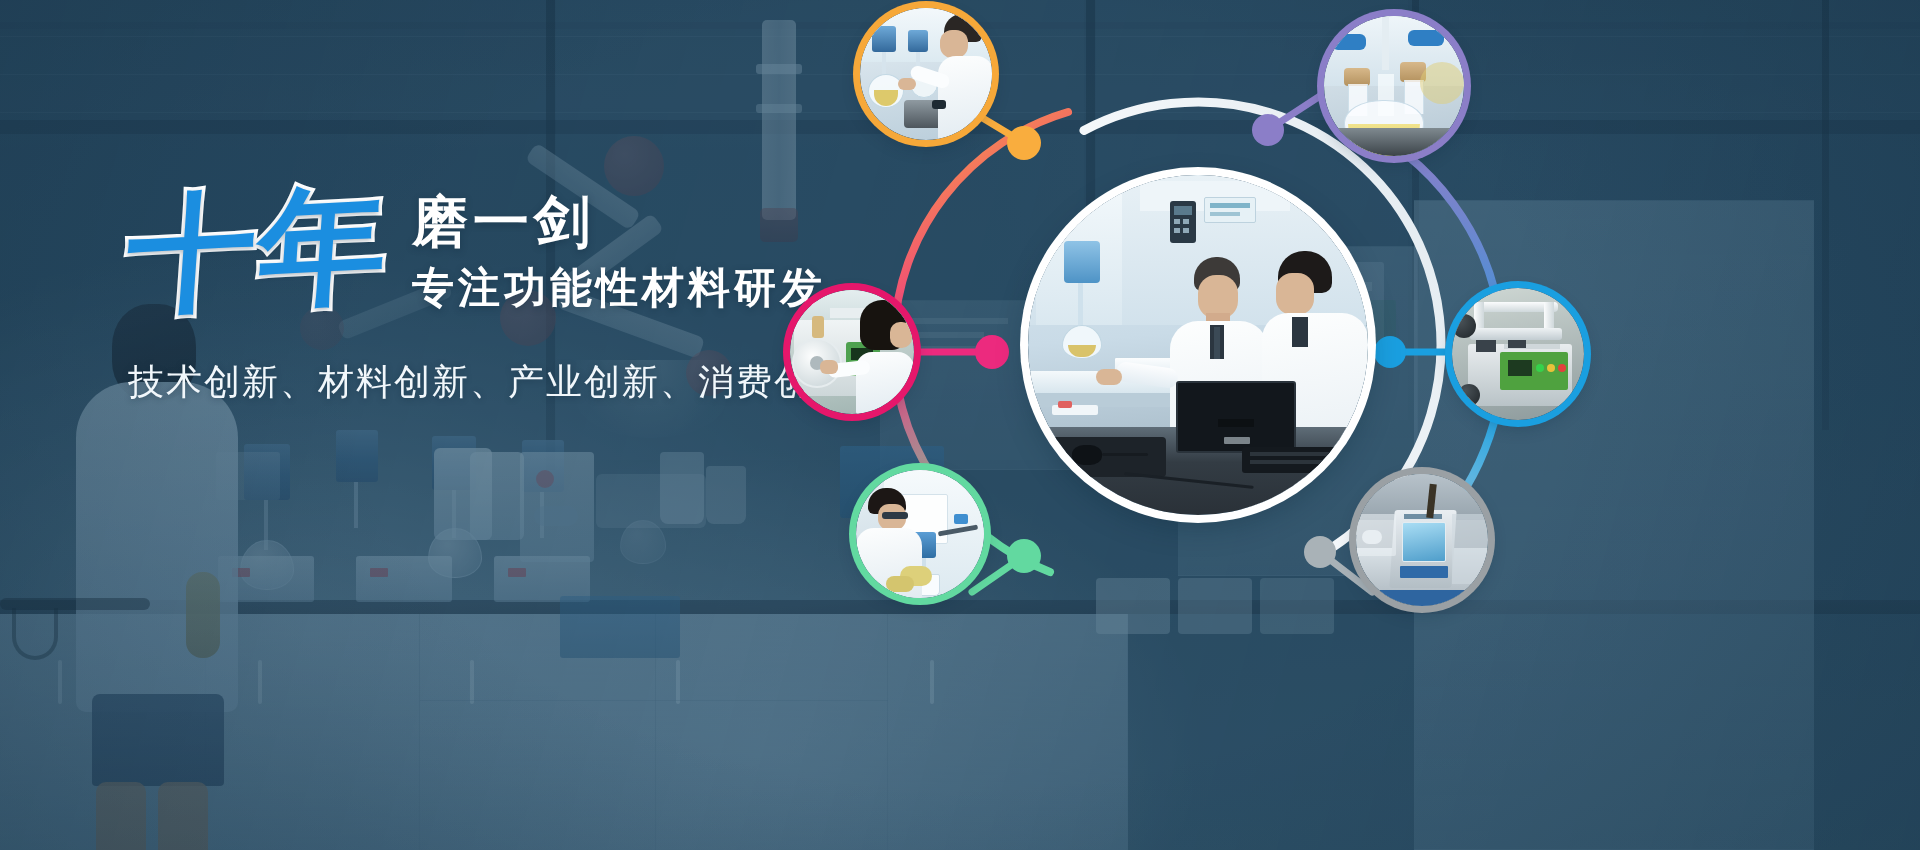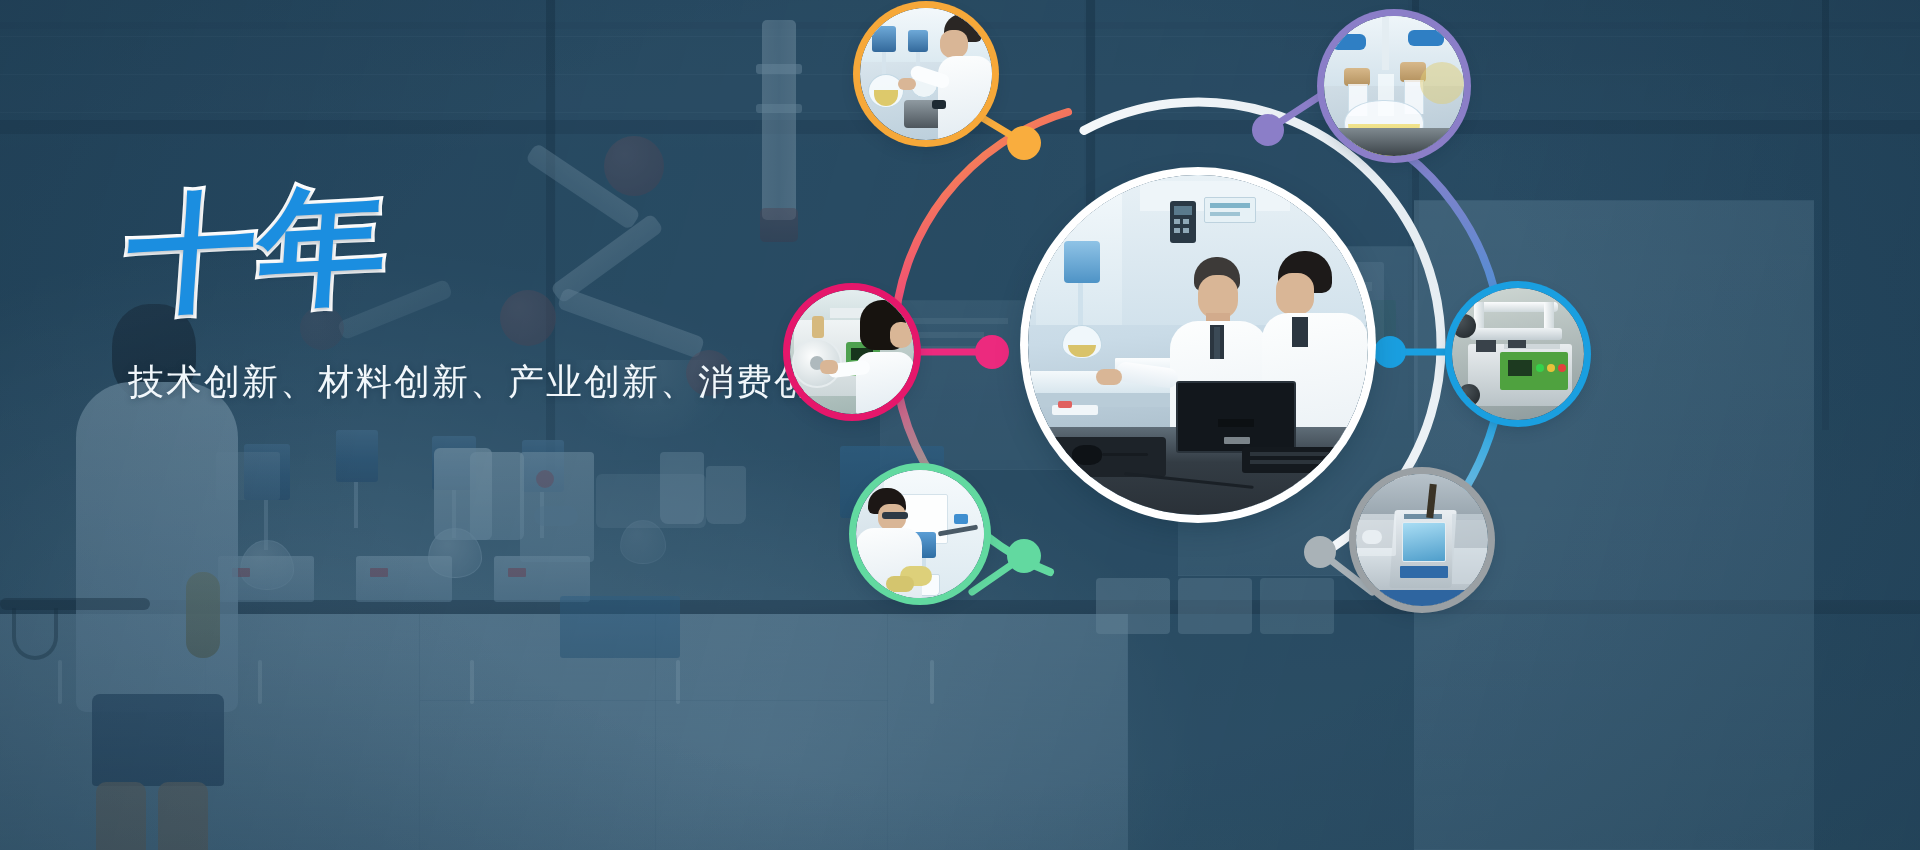--- a/index.html
+++ b/index.html
@@ -261,20 +261,22 @@
   </div>
 
   <div class="bg-layer bg-wash"></div>
   <div class="bg-layer bg-tint"></div>
   <div class="bg-layer bg-vig"></div>
 
   <div class="copy">
     <div class="headline-row">
       <div class="kanji-big">十年</div>
       <div class="headline-col">
+        <div class="h-line1">磨一剑</div>
+        <div class="h-line2">专注功能性材料研发</div>
       </div>
     </div>
     <div class="sub-cn">技术创新、材料创新、产业创新、消费创新</div>
   </div>
 
   <div id="nodes">
 
     <svg viewBox="0 0 1120 850">
       <defs>
         <linearGradient id="gL" x1="0" y1="0" x2="0.25" y2="1">

